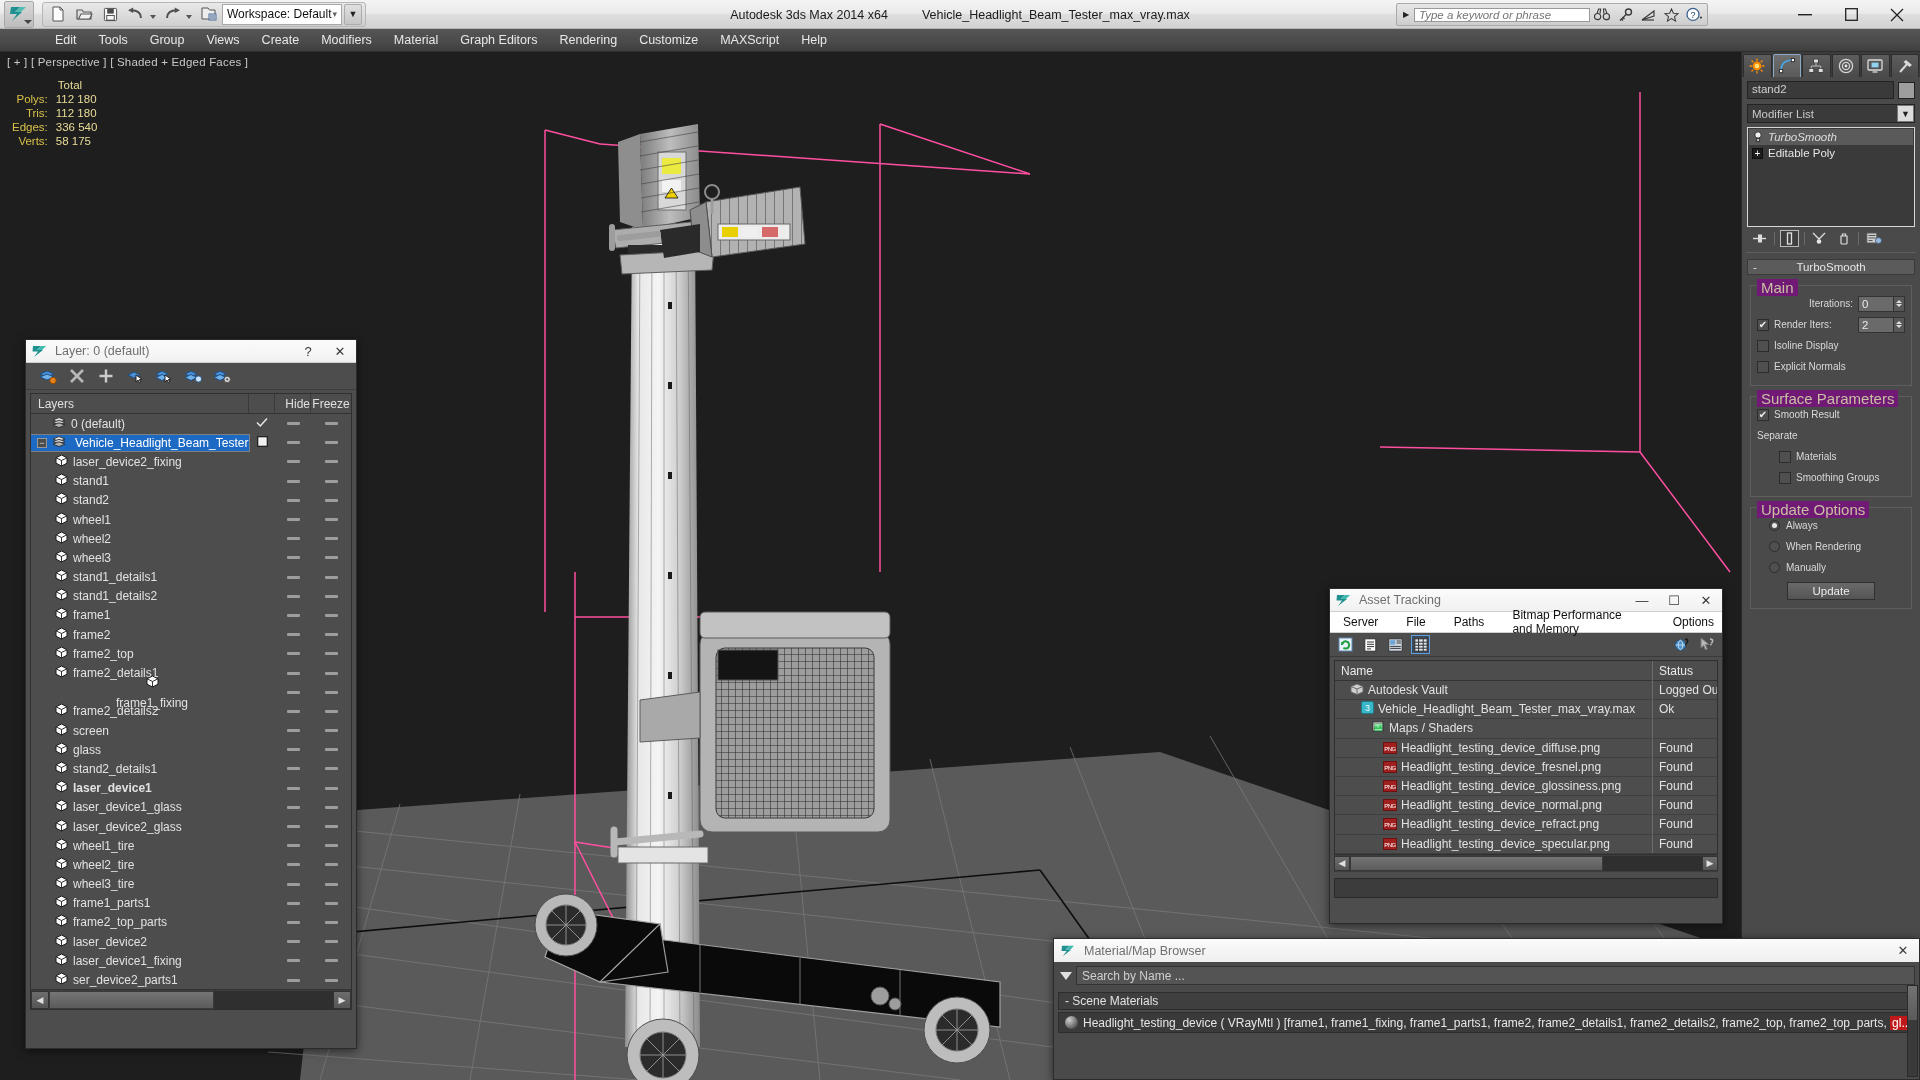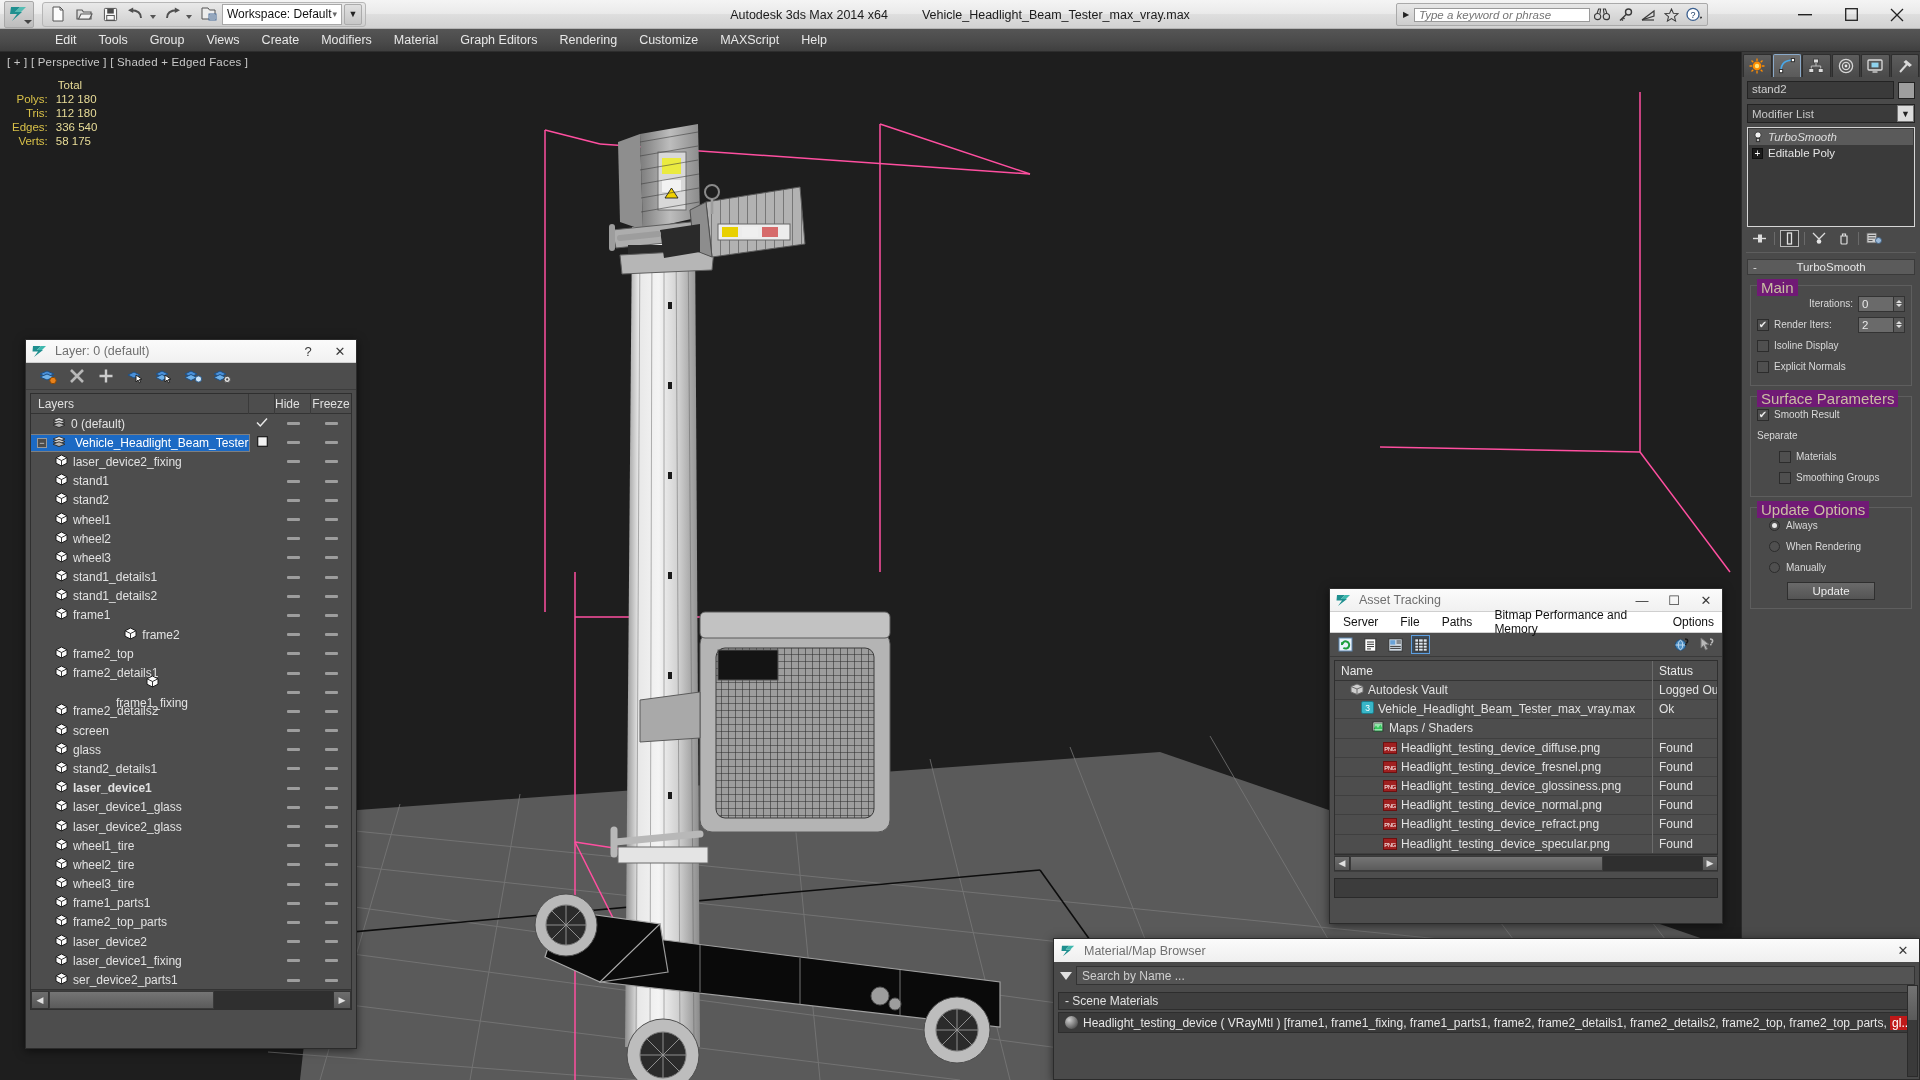--- a/index.html
+++ b/index.html
@@ -213,21 +213,21 @@
   .lay-list-wrap{
     margin:3px 4px 0 4px; background:#4d4d4d; border:1px solid #2f2f2f;
     height:617px; position:relative; overflow:hidden;
   }
   .lay-hdr{
     display:flex; height:20px; background:#4d4d4d; border-bottom:1px solid #333;
     color:#e0e0e0; font-size:12px; align-items:center;
   }
   .lay-hdr .c1{ flex:1; padding-left:7px; border-right:1px solid #3a3a3a; height:20px; line-height:20px; }
   .lay-hdr .c2{ width:26px; border-right:1px solid #3a3a3a; height:20px; }
-  .lay-hdr .c3{ width:36px; text-align:left; border-right:1px solid #3a3a3a; height:20px; line-height:20px; }
+  .lay-hdr .c3{ width:36px; text-align:right; border-right:1px solid #3a3a3a; height:20px; line-height:20px; }
   .lay-hdr .c4{ width:40px; text-align:center; height:20px; line-height:20px; }
   .lay-rows{ height:596px; overflow:hidden; }
   .lay-row{ display:flex; height:19.2px; align-items:center; font-size:12px; color:#e2e2e2; }
   .lay-row .n{ flex:1; display:flex; align-items:center; gap:5px; padding-left:6px; overflow:hidden; white-space:nowrap; }
   .lay-row .chk{ width:26px; display:flex; align-items:center; justify-content:center; }
   .lay-row .h{ width:36px; display:flex; align-items:center; justify-content:center; }
   .lay-row .f{ width:40px; display:flex; align-items:center; justify-content:center; }
   .dash{ width:13px;height:3px;background:#9d9d9d;border-radius:1px; }
   .lay-row.selected .nm{ background:#1c6ac4; color:#fff; padding:0 3px; }
   .lay-row.selected{ background:transparent; }
@@ -243,21 +243,21 @@
   }
   .sc-arrow{ width:18px;height:18px;display:flex;align-items:center;justify-content:center;
     background:linear-gradient(to bottom,#6d6d6d,#555);border:1px solid #333;color:#e0e0e0;font-size:9px; }
   .sc-track{ flex:1; height:18px; background:#2f2f2f; position:relative; }
   .sc-thumb{ position:absolute; left:0; top:0; height:18px; width:58%;
     background:linear-gradient(to bottom,#757575,#5b5b5b); border:1px solid #3a3a3a; }
 
   
   #asset-tracking{ left:1329px; top:588px; width:394px; height:336px; background:#4d4d4d; }
   .at-menu{
-    height:21px; background:#fff; display:flex; align-items:center; gap:6px; padding-left:5px;
+    height:21px; background:#fff; display:flex; align-items:center; gap:12px; padding-left:5px;
     border-bottom:1px solid #d0d0d0;
   }
   .at-menu .mi{ padding:2px 8px; font-size:12px; color:#111; }
   .at-toolbar{
     height:24px; background:#4d4d4d; display:flex; align-items:center; gap:6px; padding:0 6px;
     border-bottom:1px solid #3a3a3a;
   }
   .at-tb{ width:19px;height:19px;display:flex;align-items:center;justify-content:center; }
   .at-tb.sel{ border:1px solid #5d9fe0; background:#3c4a58; }
   .at-grid{ margin:3px 4px 0 4px; border:1px solid #2f2f2f; }
@@ -1086,21 +1086,21 @@
             </div>
             <div class="chk"></div>
             <div class="h">
               <span class="dash"></span>
             </div>
             <div class="f">
               <span class="dash"></span>
             </div>
           </div>
           <div class="lay-row">
-            <div class="n" style="padding-left: 24px; justify-content: center;">
+            <div class="n" style="padding-left: 24px;">
               <span class="icon-cube"><svg width="13" height="13" viewBox="0 0 13 13">
                   <path d="M6.5 1 L12 3.8 L12 9.2 L6.5 12 L1 9.2 L1 3.8 Z" fill="#fafafa" stroke="#1c1c1c" stroke-width="1"></path>
                   <path d="M1 3.8 L6.5 6.5 L12 3.8 M6.5 6.5 L6.5 12" fill="none" stroke="#1c1c1c" stroke-width=".9"></path>
                 </svg></span>
               <span class="nm">frame2</span>
             </div>
             <div class="chk"></div>
             <div class="h">
               <span class="dash"></span>
             </div>

